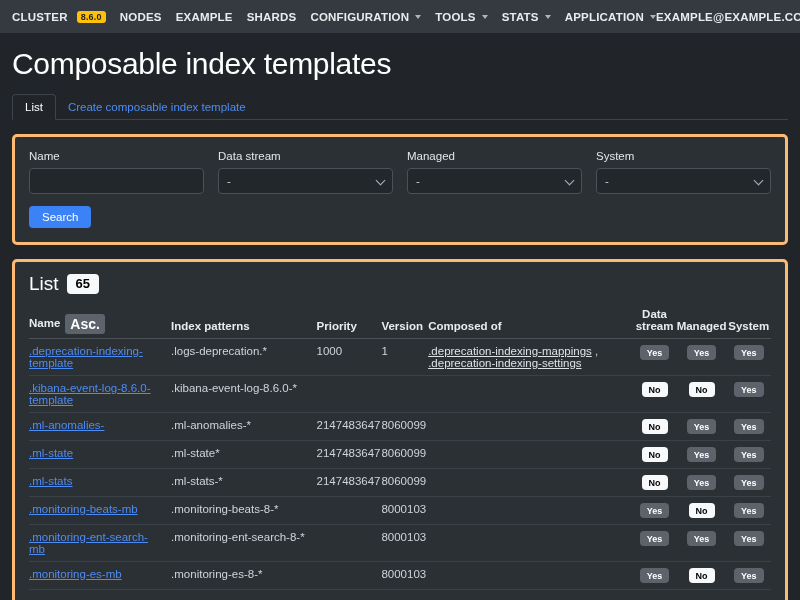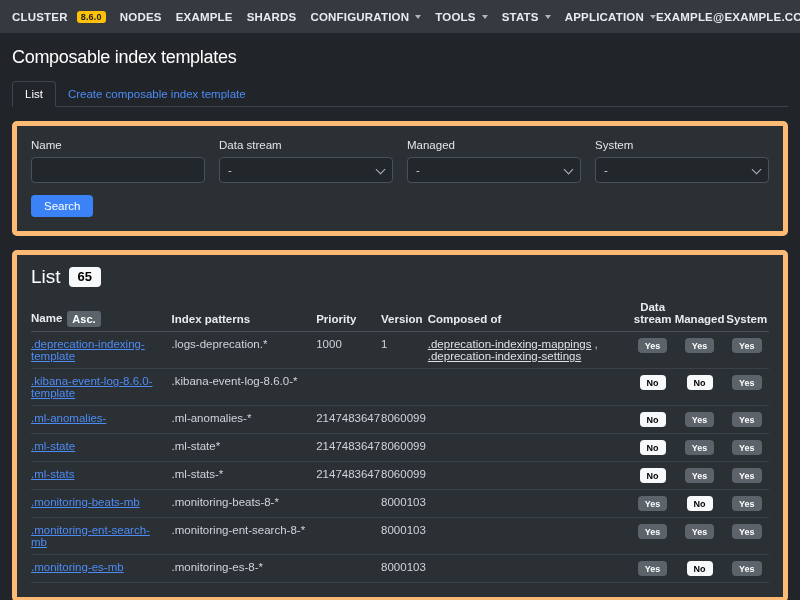--- a/index.html
+++ b/index.html
@@ -48,21 +48,21 @@
     width: 0; height: 0;
     border-left: 3.5px solid transparent;
     border-right: 3.5px solid transparent;
     border-top: 4px solid #adb5bd;
     display: inline-block;
     margin-left: 2px;
   }
 
   
   .page-title {
-    font-size: 18px;
+    font-size: 30px;
     font-weight: normal;
     color: #fff;
     margin: 14px 0 0 12px;
     letter-spacing: -0.3px;
   }
 
   
   .tabs {
     display: flex;
     align-items: flex-end;
@@ -82,21 +82,21 @@
     border-bottom-color: #212529;
     border-radius: 4px 4px 0 0;
     margin-bottom: -1px;
     background: #212529;
   }
   .tab.link { color: #4d8cf5; }
 
   
   .card {
     background: #2b3035;
-    border: 5px solid #fdba74;
+    border: 3px solid #fdba74;
     border-radius: 5px;
     margin: 14px 12px 0 12px;
     padding: 13px 14px 14px 14px;
   }
 
   .filters {
     display: flex;
     gap: 14px;
   }
   .filter-col { flex: 1; }
@@ -179,21 +179,21 @@
     color: #e9ecef;
     font-weight: bold;
     font-size: 11.5px;
     padding: 0 0 6px 0;
     border-bottom: 1px solid #4b5157;
     vertical-align: bottom;
   }
   .badge-asc {
     background: #5c636a;
     color: #fff;
-    font-size: 11px;
+    font-size: 14px;
     font-weight: bold;
     border-radius: 3px;
     padding: 2px 5px;
     margin-left: 5px;
     vertical-align: middle;
   }
   tbody td {
     padding: 6px 0;
     border-bottom: 1px solid #3b4148;
     vertical-align: top;

